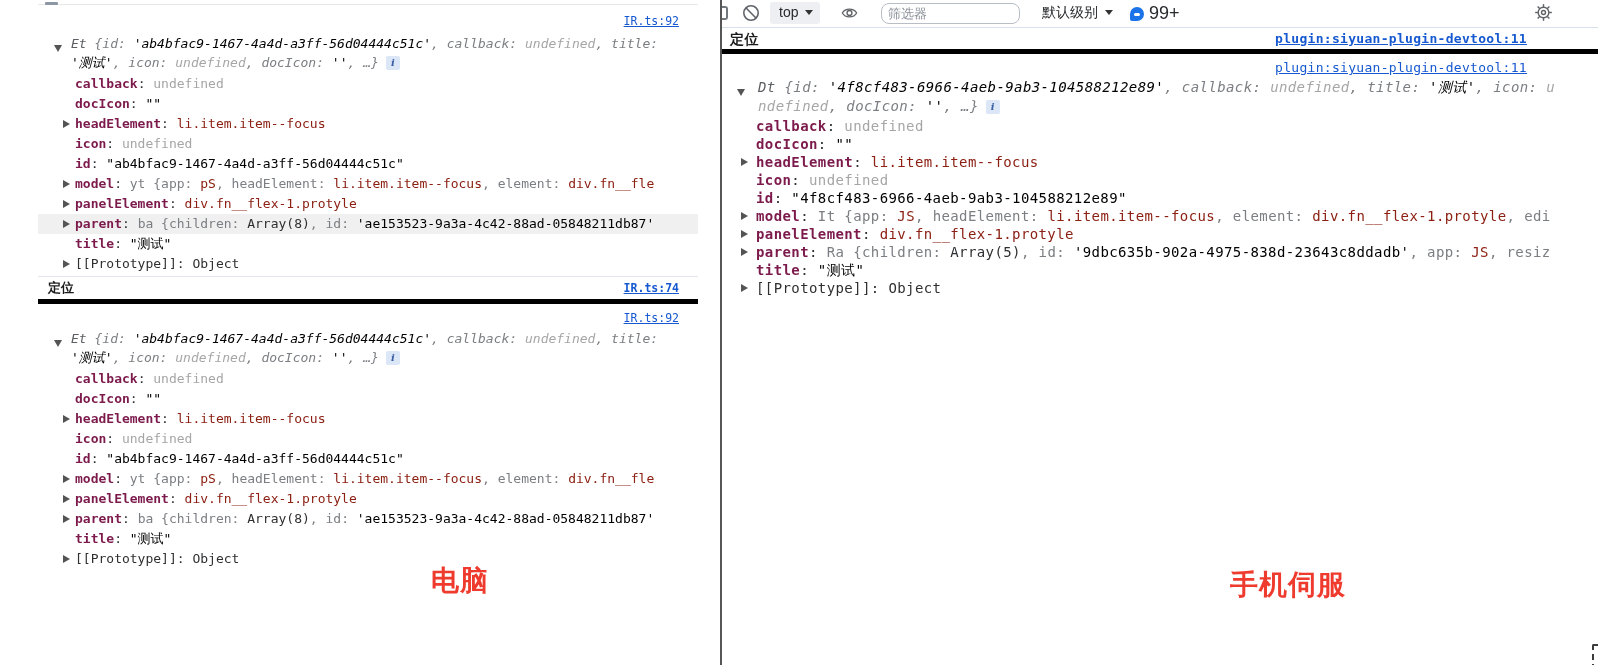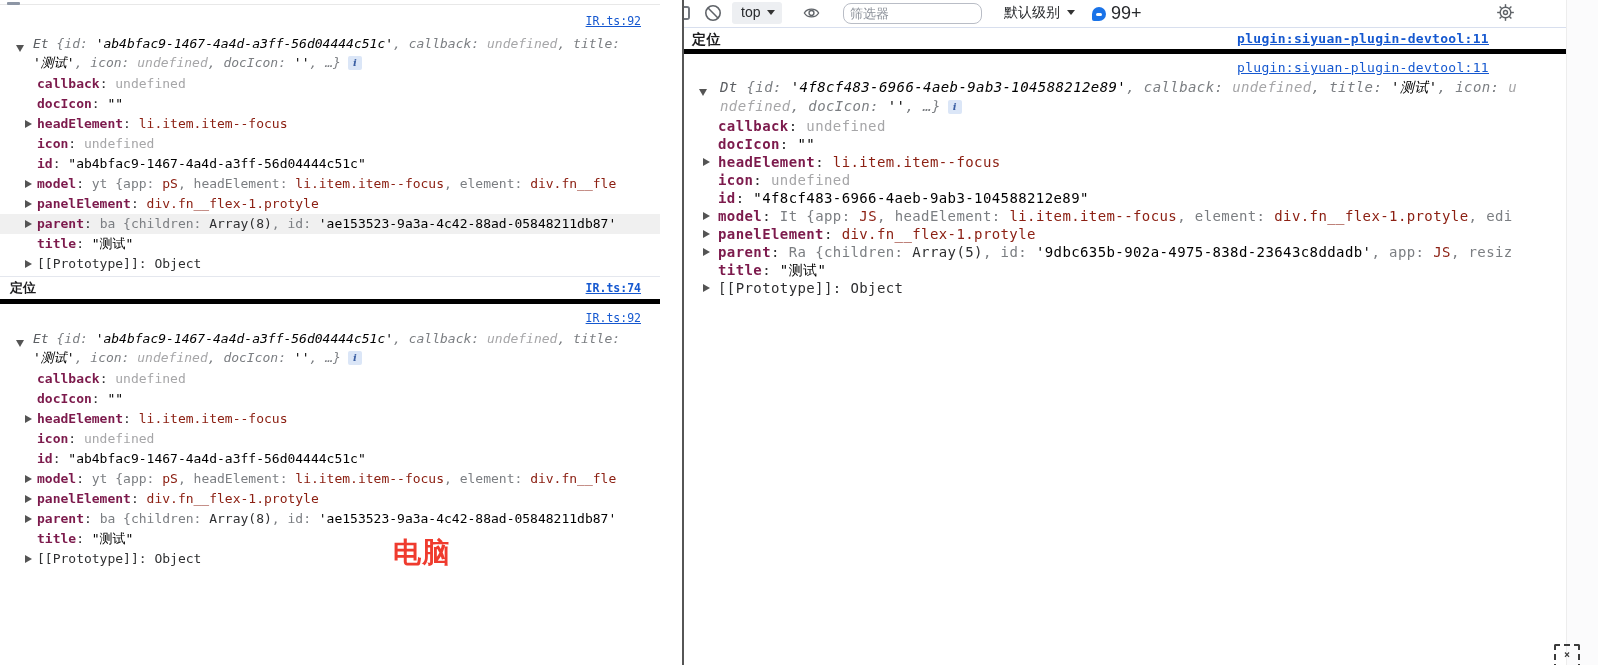--- a/index.html
+++ b/index.html
@@ -1,19 +1,19 @@
 <!DOCTYPE html>
 <html><head>
 <meta charset="utf-8">
 <style>
   * { margin:0; padding:0; box-sizing:border-box; }
   html,body { width:1598px; height:665px; overflow:hidden; background:#fff; }
   body { font-family:"Liberation Sans", sans-serif; position:relative; }
 
-  .page { position:relative; width:1556px; height:665px; background:#fff; }
+  .page { position:relative; width:1556px; height:665px; background:#fff;margin-left:38px; }
 
   
   .panel { position:absolute; top:0; bottom:0; overflow:hidden; background:#fff; }
   .panel.left  { left:0;   width:660px; border-top:2px solid #fff; }
   .panel.right { left:684px; width:882px; }
   .divider { position:absolute; left:682px; top:0; width:2px; height:665px; background:#565656; }
   .gutter  { position:absolute; left:1566px; top:0; width:32px; height:665px; background:#fbfbfc; border-left:1px solid #ededed; }
 
   .clip-mark { position:absolute; left:7px; top:0; width:13px; height:3px; background:#8d96a5; border-radius:1px; }
 
@@ -66,21 +66,21 @@
 
   .locaterow { display:flex; justify-content:space-between; align-items:center;
     border-top:1px solid #e4e7ee; border-bottom:5px solid #000000;font-weight:bold; }
   .left  .locaterow { height:28px; margin-top:2px; padding:0 19px 0 10px; font-size:13px; }
   .right .locaterow { height:26px; padding:0 77px 0 8px; font-size:14px; border-top:none; }
   .loctext { color:#1b1b1d; font-family:"DejaVu Sans Mono","Liberation Mono",monospace; }
 
   
   .big-label { position:absolute; font-weight:bold; color:#ef3b2e; font-size:28px;
     font-family:"Liberation Sans",sans-serif; letter-spacing:1px; }
-  .label-computer { left:393px; top:532px; }
+  .label-computer { left:393px; top:560px; }
   .label-mobile  { left:508px; top:566px; }
 
   
   .toolbar { position:relative; height:28px; border-bottom:1px solid #d8dfee; background:#fff; }
   .toolbar > * { position:absolute; }
   .tb-frag { left:0; top:6px; width:6px; height:14px; border:2px solid #72767d; border-left:none;
     border-radius:0 3px 3px 0; }
   .tb-icon { width:18px; height:18px; top:4px; cursor:pointer; }
   .tb-clear { left:20px; }
   .tb-eye   { left:118px; }
@@ -208,18 +208,19 @@
         <div class="row child"><span class="t-k">docIcon</span><span class="t-d">: </span><span class="t-s">""</span></div>
         <div class="row child"><span class="arr arr-r"></span><span class="t-k">headElement</span><span class="t-d">: </span><span class="t-e">li.item.item--focus</span></div>
         <div class="row child"><span class="t-k">icon</span><span class="t-d">: </span><span class="t-u">undefined</span></div>
         <div class="row child"><span class="t-k">id</span><span class="t-d">: </span><span class="t-s">"4f8cf483-6966-4aeb-9ab3-104588212e89"</span></div>
         <div class="row child"><span class="arr arr-r"></span><span class="t-k">model</span><span class="t-d">: </span><span class="t-g">It {app: </span><span class="t-e">JS</span><span class="t-g">, headElement: </span><span class="t-e">li.item.item--focus</span><span class="t-g">, element: </span><span class="t-e">div.fn__flex-1.protyle</span><span class="t-g">, edi</span></div>
         <div class="row child"><span class="arr arr-r"></span><span class="t-k">panelElement</span><span class="t-d">: </span><span class="t-e">div.fn__flex-1.protyle</span></div>
         <div class="row child"><span class="arr arr-r"></span><span class="t-k">parent</span><span class="t-d">: </span><span class="t-g">Ra {children: </span><span class="t-d">Array(5)</span><span class="t-g">, id: </span><span class="t-s">'9dbc635b-902a-4975-838d-23643c8ddadb'</span><span class="t-g">, app: </span><span class="t-e">JS</span><span class="t-g">, resiz</span></div>
         <div class="row child"><span class="t-k">title</span><span class="t-d">: </span><span class="t-s">"测试"</span></div>
         <div class="row child"><span class="arr arr-r"></span><span class="t-d">[[Prototype]]</span><span class="t-d">: </span><span class="t-d">Object</span></div>
       </div>
+    <div class="big-label label-mobile">手机伺服</div>
   </section>
 
   <div class="gutter"></div>
   <div class="broken-icon">×</div>
 
 </div>
 
 </body></html>

